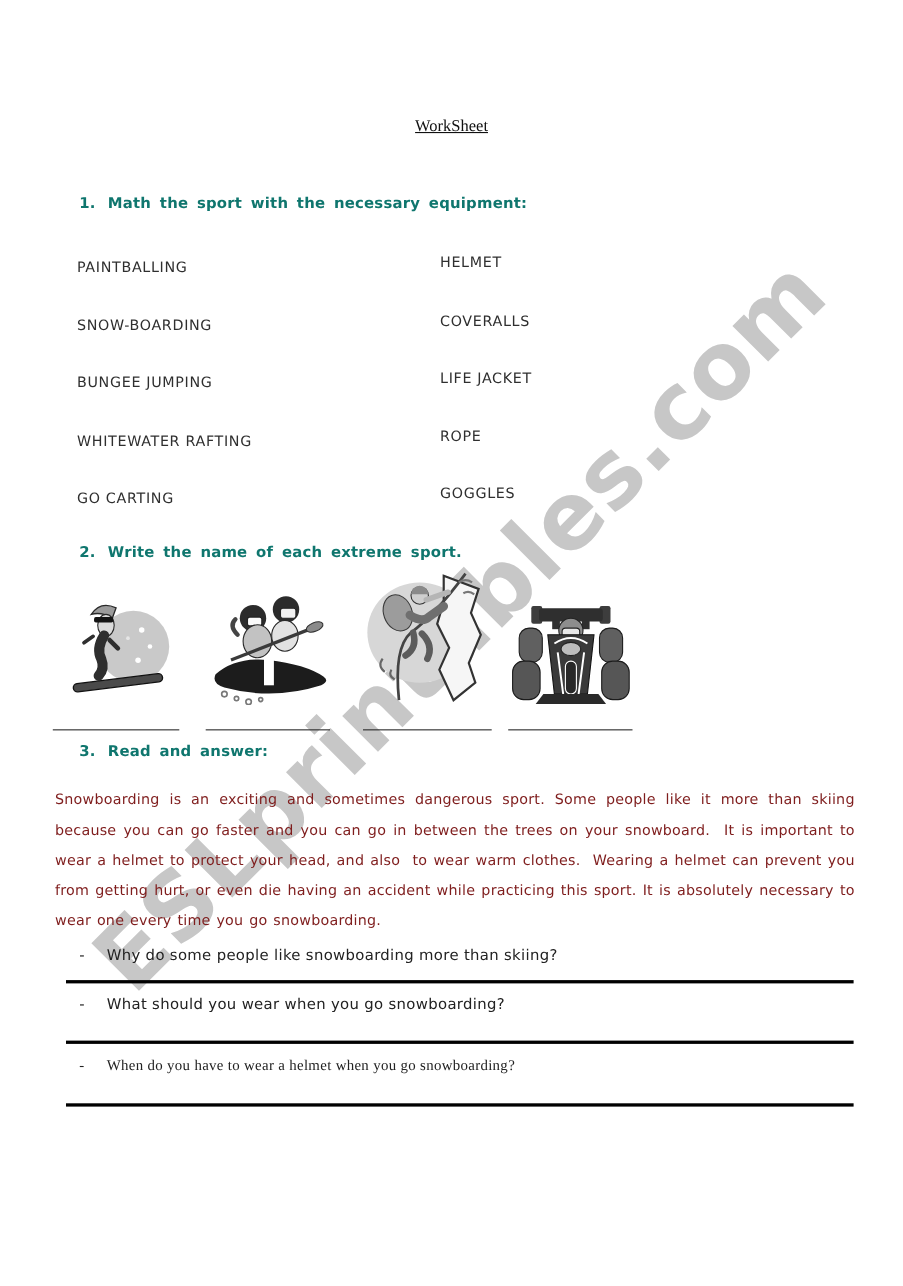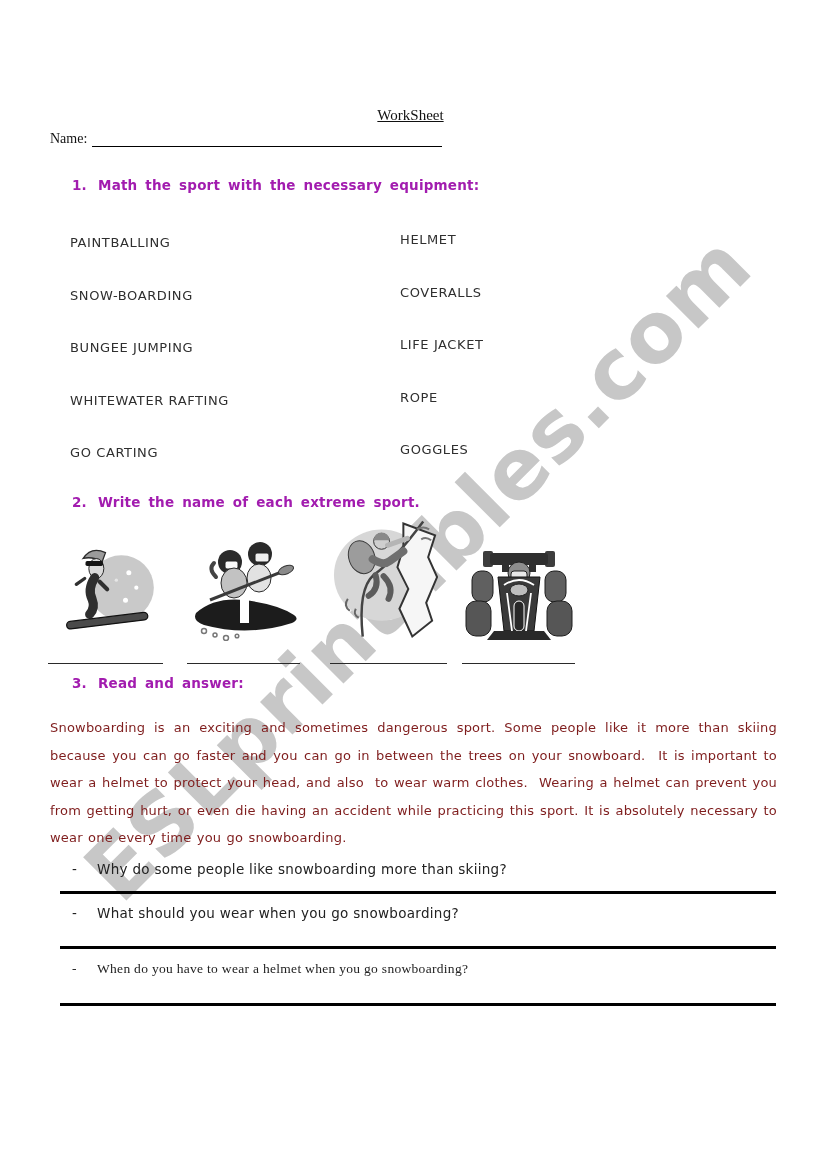--- a/index.html
+++ b/index.html
@@ -11,21 +11,21 @@
              letter-spacing:1px;white-space:nowrap;z-index:0;
              font-family:"DejaVu Sans",sans-serif;}
   .layer{position:absolute;inset:0;z-index:1;}
   
   .title{position:absolute;top:107px;left:0;right:0;text-align:center;
          font-family:"Liberation Serif",serif;font-size:15px;text-decoration:underline;color:#111;}
   .name-row{position:absolute;top:131px;left:50px;width:392px;display:flex;align-items:flex-end;
             font-family:"Liberation Serif",serif;font-size:14px;color:#111;}
   .name-line{flex:1;margin-left:5px;height:15px;border-bottom:1px solid #000;}
   
-  .heading{position:absolute;left:72px;font-size:13.5px;font-weight:700;color:#a21caf;
+  .heading{position:absolute;left:72px;font-size:13.5px;font-weight:700;color:#0f766e;
            word-spacing:3px;letter-spacing:0.2px;}
   .h1{top:177px;} .h2{top:494px;} .h3{top:675px;}
   .h-num{display:inline-block;width:26px;}
   
   .match-grid{position:absolute;top:232px;left:50px;width:600px;margin-left:20px;}
   .match-row{position:relative;height:52.6px;}
   .sport,.equip{font-size:13px;letter-spacing:0.6px;color:#2f2f2f;}
   .equip{position:absolute;left:330px;top:0;}
   
   .sports-row{position:absolute;top:522px;left:48px;display:flex;}
@@ -48,24 +48,20 @@
 <body>
 
 <div class="page">
 
   <div class="watermark">ESLprintables.com</div>
 
   <div class="layer">
 
     <div class="title">WorkSheet</div>
 
-    <div class="name-row">
-      <span>Name:</span>
-      <span class="name-line"></span>
-    </div>
 
     <div class="heading h1">
       <span class="h-num">1.</span><span>Math the sport with the necessary equipment:</span>
     </div>
 
     <div class="match-grid">
       <div class="match-row">
         <span class="sport">PAINTBALLING</span>
         <span class="equip">HELMET</span>
       </div>

